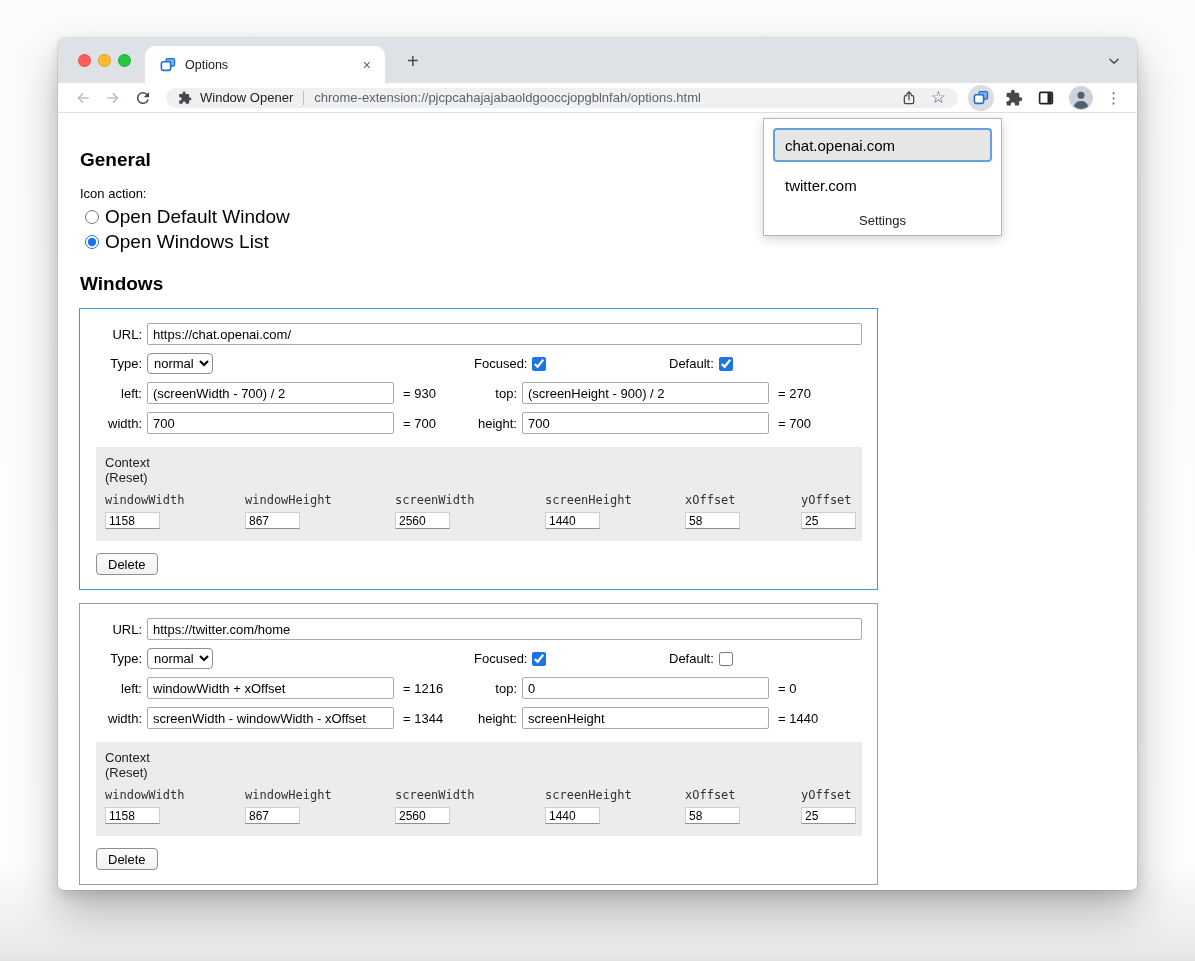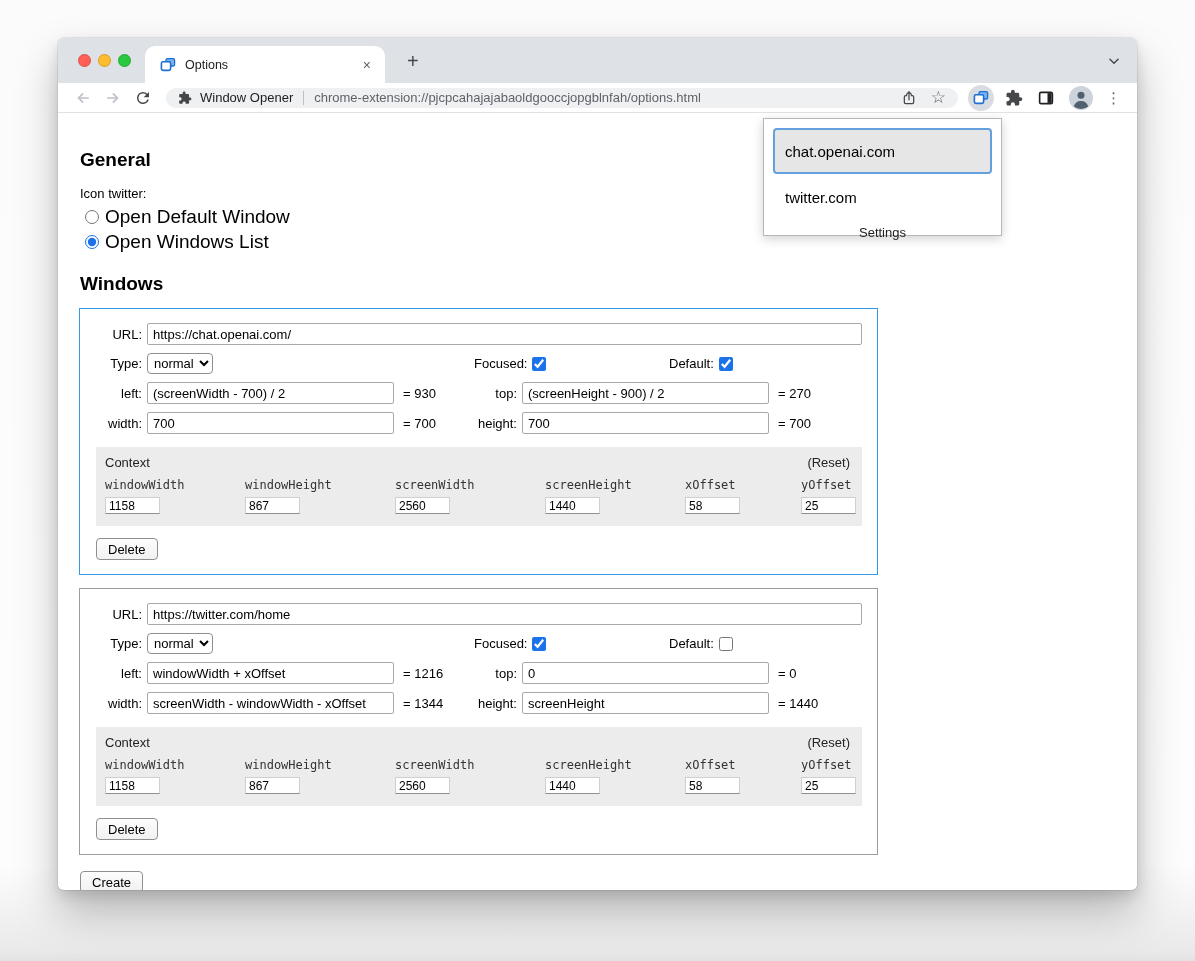--- a/index.html
+++ b/index.html
@@ -73,42 +73,42 @@
   select { font-family:"Liberation Sans",sans-serif; font-size:13px; height:21px; border:1px solid #8f8f8f; border-radius:4px; background:#fff; padding:0 2px; }
   .chk-group { position:absolute; display:flex; align-items:center; }
   .chk-group label { font-size:13px; margin-right:5px; }
   .chk-group input { width:14px; height:14px; margin:0; accent-color:#1a73e8; }
   .grp-focused { left:394px; }
   .grp-default { left:589px; }
   .expr { width:247px; flex:0 0 auto; }
   .result { width:70px; margin-left:9px; font-size:13px; flex:0 0 auto; }
 
   .context { margin:13px 0 12px 16px; background:#ececec; padding:8px 10px 12px 9px; }
-  .ctx-head { display:flex; justify-content:space-between; font-size:13px; color:#222; margin-bottom:8px; padding-right:2px; }
+  .ctx-head { display:flex; justify-content:space-between; font-size:13px; color:#222; margin-bottom:8px; padding-right:2px;flex-direction:column; }
   .ctx-reset { color:#222; }
   .ctx-grid { display:grid; grid-template-columns:140px 150px 150px 140px 116px auto; }
   .ctx-name { font-family:"DejaVu Sans Mono", monospace; font-size:12px; color:#333; margin-bottom:5px; }
   .ctx-grid input { width:55px; height:17px; font-size:12px; border:1px solid #cfcfcf; border-bottom:1px solid #8f8f8f; border-radius:0; padding:0 3px; }
 
   .btn {
     font-family:"Liberation Sans",sans-serif; font-size:13px; color:#000;
     background:linear-gradient(#fdfdfd,#f1f1f1); border:1px solid #8f8f8f; border-radius:4px;
     padding:2px 11px; height:22px;
   }
   .delete-btn { margin-left:16px; }
   .create-btn { margin:3px 0 0 1px; }
 
   
   .ext-popup {
     position:absolute; left:763px; top:118px; width:239px; height:118px;
     background:#fff; border:1px solid #b7b7b7; box-shadow:0 3px 10px rgba(0,0,0,0.18);
     z-index:10;
   }
   .popup-item-focused {
-    display:block; width:219px; margin:9px 9px 0; height:46px; text-align:left;
+    display:block; width:219px; margin:9px 9px 0; height:34px; text-align:left;
     font-family:"Liberation Sans",sans-serif; font-size:15px; color:#000;
     background:#e6e6e6; border:2px solid #63a0dd; border-radius:4px; padding:0 10px;
   }
   .popup-item-plain {
     display:block; width:219px; margin:10px 9px 0; height:26px; text-align:left;
     font-family:"Liberation Sans",sans-serif; font-size:15px; color:#000;
     background:transparent; border:none; padding:0 12px;
   }
   .popup-settings {
     display:block; margin:14px auto 1px; text-align:center;
@@ -185,21 +185,21 @@
     <svg class="avatar" viewBox="0 0 24 24">
         <circle cx="12" cy="12" r="12" fill="#cdd3db"></circle>
         <circle cx="12" cy="9.3" r="3.5" fill="#515f6e"></circle>
         <path d="M4.8 20.6a7.4 7.4 0 0 1 14.4 0 12 12 0 0 1-14.4 0z" fill="#515f6e"></path>
       </svg>
     <span class="dots">⋮</span>
   </div>
 
   <div class="content">
     <div class="h-section">General</div>
-    <div class="icon-action-label">Icon twitter:</div>
+    <div class="icon-action-label">Icon action:</div>
 
     <div class="radio-row">
       <input type="radio" name="iconaction" style="">
       <label>Open Default Window</label>
     </div>
     <div class="radio-row">
       <input type="radio" name="iconaction" checked="" style="">
       <label>Open Windows List</label>
     </div>
 

